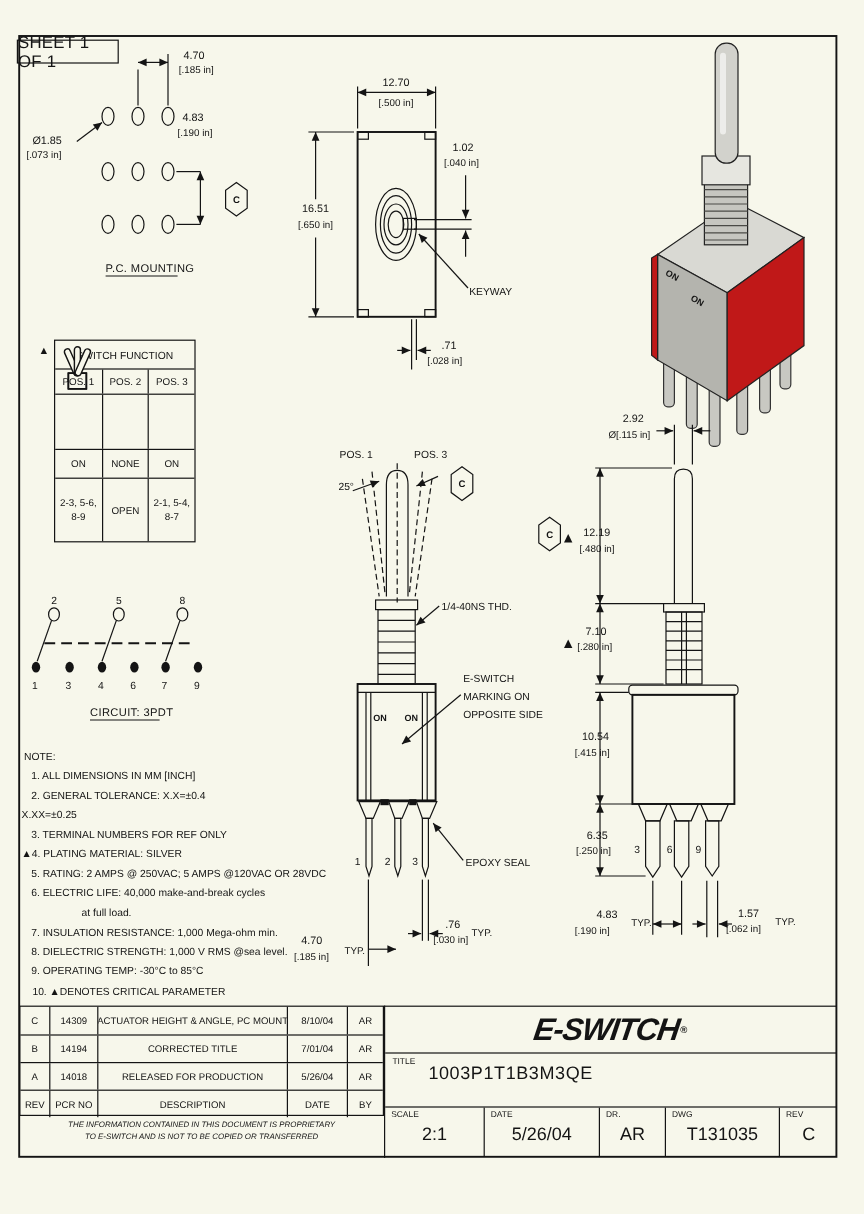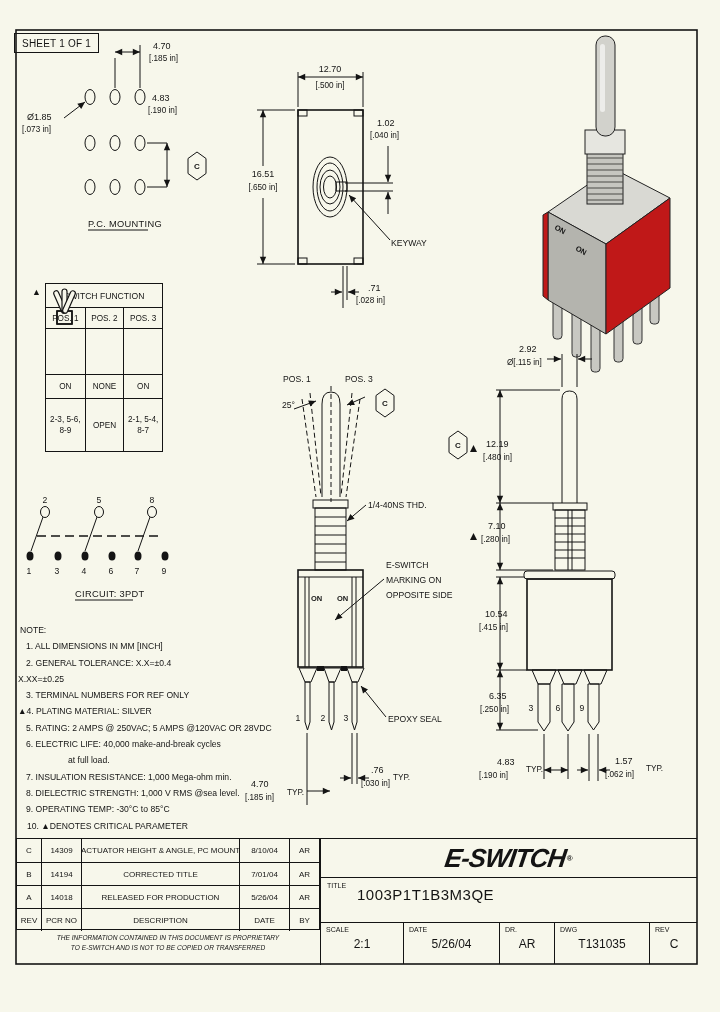--- a/index.html
+++ b/index.html
@@ -16,21 +16,21 @@
   .dm{font-size:9px;}
   .di{font-size:8.2px;}
   .lb{font-size:8.6px;}
   .ttl{font-size:9.3px;letter-spacing:.3px;}
   .num{font-size:8.6px;}
   .onlbl{font-size:7.5px;font-weight:bold;}
   .hexC{font-size:8px;font-weight:bold;}
 
   .ovl{position:absolute;}
   .sheet-box{left:14px;top:33px;width:85px;height:20px;border:1.6px solid #141414;
-    display:flex;align-items:center;justify-content:center;font-size:10px;letter-spacing:.2px;}
+    display:flex;align-items:center;justify-content:center;font-size:14px;letter-spacing:.2px;}
 
   
   .ft{left:45px;top:283px;width:118px;border:1.5px solid #141414;background:transparent;}
   .ft-row{display:grid;grid-template-columns:1fr 1fr 1fr;border-top:1px solid #141414;}
   .ft-title{height:23px;display:flex;align-items:center;justify-content:center;font-size:8.6px;}
   .ft-cell{display:flex;align-items:center;justify-content:center;font-size:8.2px;text-align:center;}
   .ft-cell + .ft-cell{border-left:1px solid #141414;}
   .ft-pos .ft-cell{height:20px;}
   .ft-icons .ft-cell{height:45px;}
   .ft-on .ft-cell{height:23px;}
@@ -59,21 +59,21 @@
   .tb-logo{height:39px;border-bottom:1.4px solid #141414;display:flex;align-items:center;justify-content:center;}
   .tb-logo .logo{font-style:italic;font-weight:bold;font-size:26px;letter-spacing:-1px;transform:skewX(-8deg);}
   .tb-logo sup{font-size:8px;font-weight:bold;margin-left:1px;}
   .tb-title{height:45px;border-bottom:1.4px solid #141414;position:relative;}
   .tb-title .lab{position:absolute;left:6px;top:4px;font-size:7px;}
   .tb-title .val{position:absolute;left:36px;top:8px;font-size:15px;letter-spacing:.5px;}
   .tb-info{height:41px;display:grid;grid-template-columns:82px 96px 55px 95px 49px;}
   .tb-cell{position:relative;}
   .tb-cell + .tb-cell{border-left:1.2px solid #141414;}
   .tb-cell .lab{position:absolute;left:5px;top:3px;font-size:7px;}
-  .tb-cell .val{position:absolute;left:0;right:0;top:14px;text-align:center;font-size:12px;}
+  .tb-cell .val{position:absolute;left:0;right:0;top:14px;text-align:center;font-size:15px;}
 </style>
 </head>
 <body>
 
 <div class="page">
 
 <svg width="720" height="1012" viewBox="0 0 720 1012">
   <defs>
     <marker id="ah" viewBox="0 0 10 10" refX="9.5" refY="5" markerWidth="8" markerHeight="8" orient="auto-start-reverse">
       <path d="M0.5,1 L9.5,5 L0.5,9 z" fill="#141414"></path>

